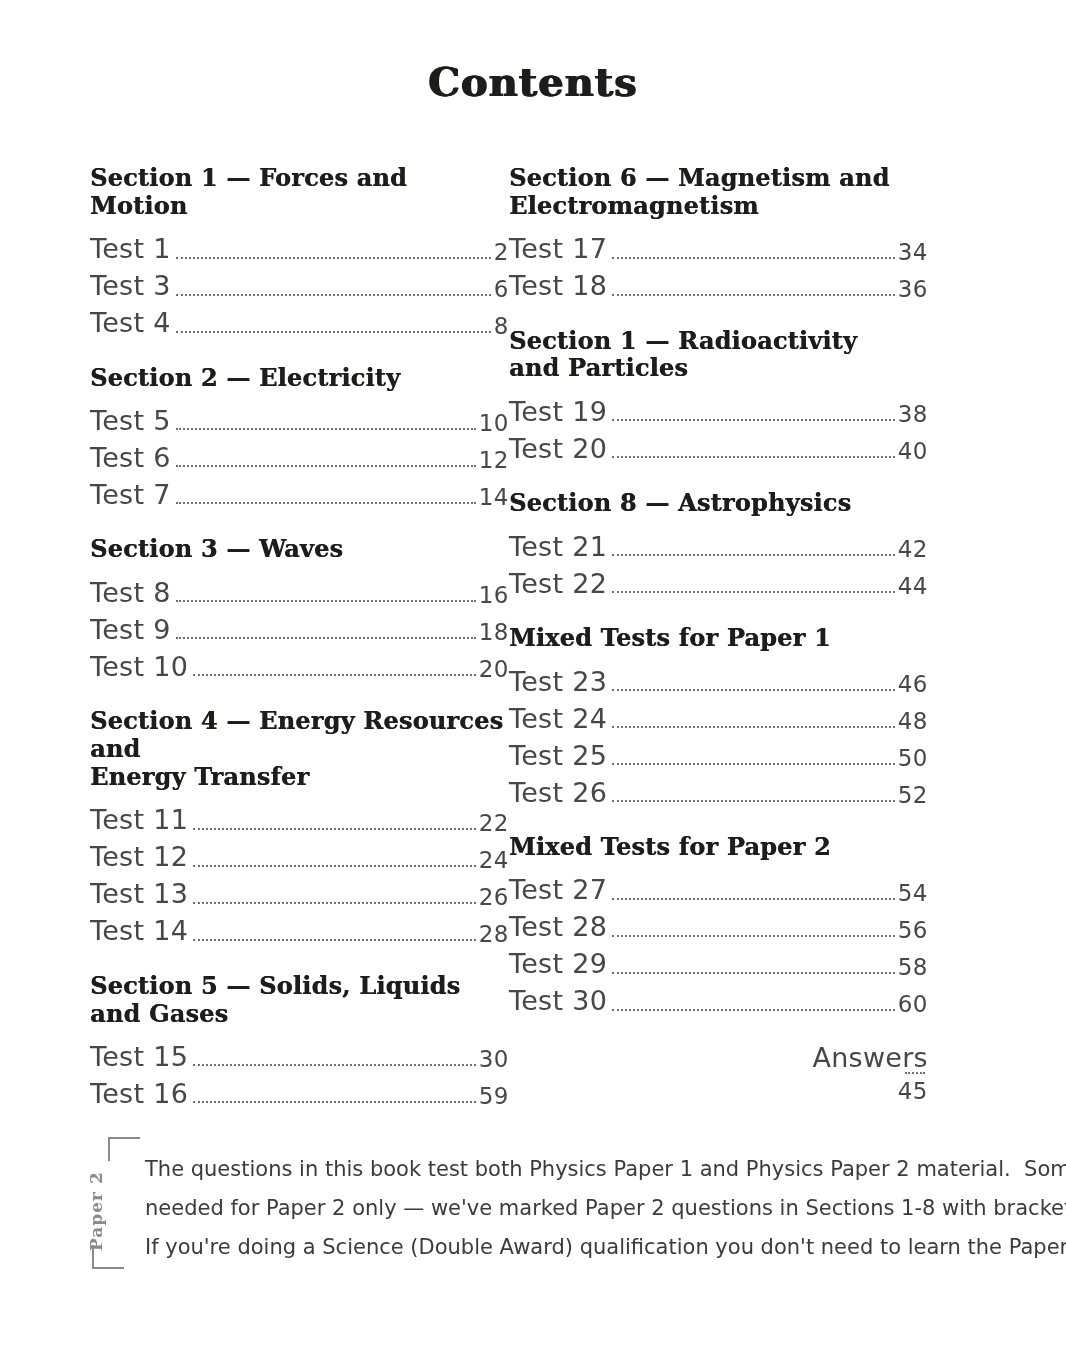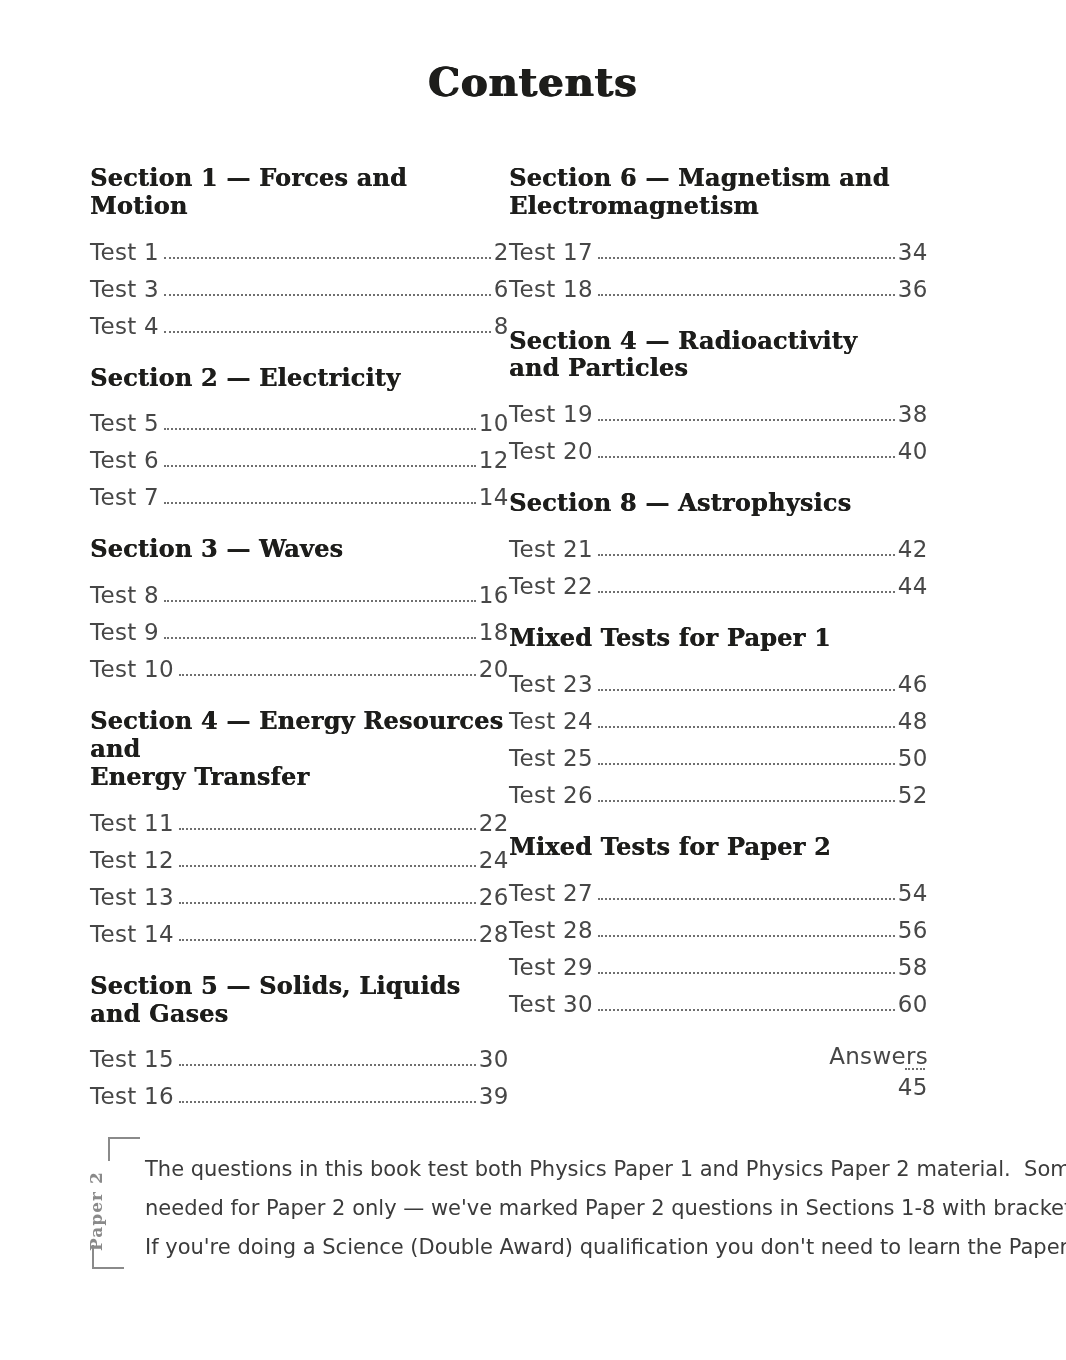--- a/index.html
+++ b/index.html
@@ -24,21 +24,21 @@
     color:#1d1d1b;margin:26px 0 7px 0;line-height:1.16;
     white-space:pre-line;letter-spacing:0.2px;
     text-shadow:0.4px 0 0 #1d1d1b;
   }
   h2.sec.first{margin-top:0;}
   .entry{
     display:flex;align-items:flex-end;height:37px;
   }
   .entry.answers{margin-top:28px;flex-direction:column;}
   .lbl{
-    font-size:23px;line-height:1.05;color:#474747;letter-spacing:0.3px;
+    font-size:27px;line-height:1.05;color:#474747;letter-spacing:0.3px;
     white-space:nowrap;
   }
   .leader{
     flex:1;border-bottom:2px dotted #6f6f6f;
     margin:0 3px 5px 5px;align-self:flex-end;min-width:20px;
   }
   .pg{
     font-size:23px;line-height:1.05;color:#474747;letter-spacing:0.5px;
     white-space:nowrap;
   }
@@ -161,21 +161,21 @@
       <h2 class="sec">Section 5 — Solids, Liquids
 and Gases</h2>
       <div class="entry">
         <span class="lbl">Test 15</span>
         <span class="leader"></span>
         <span class="pg">30</span>
       </div>
       <div class="entry">
         <span class="lbl">Test 16</span>
         <span class="leader"></span>
-        <span class="pg">39</span>
+        <span class="pg">59</span>
       </div>
     </section>
 
   </div>
 
   <div class="col right">
 
     <section>
       <h2 class="sec first">Section 6 — Magnetism and
 Electromagnetism</h2>
@@ -185,21 +185,21 @@
         <span class="pg">34</span>
       </div>
       <div class="entry">
         <span class="lbl">Test 18</span>
         <span class="leader"></span>
         <span class="pg">36</span>
       </div>
     </section>
 
     <section>
-      <h2 class="sec">Section 4 — Radioactivity
+      <h2 class="sec">Section 1 — Radioactivity
 and Particles</h2>
       <div class="entry">
         <span class="lbl">Test 19</span>
         <span class="leader"></span>
         <span class="pg">38</span>
       </div>
       <div class="entry">
         <span class="lbl">Test 20</span>
         <span class="leader"></span>
         <span class="pg">40</span>

